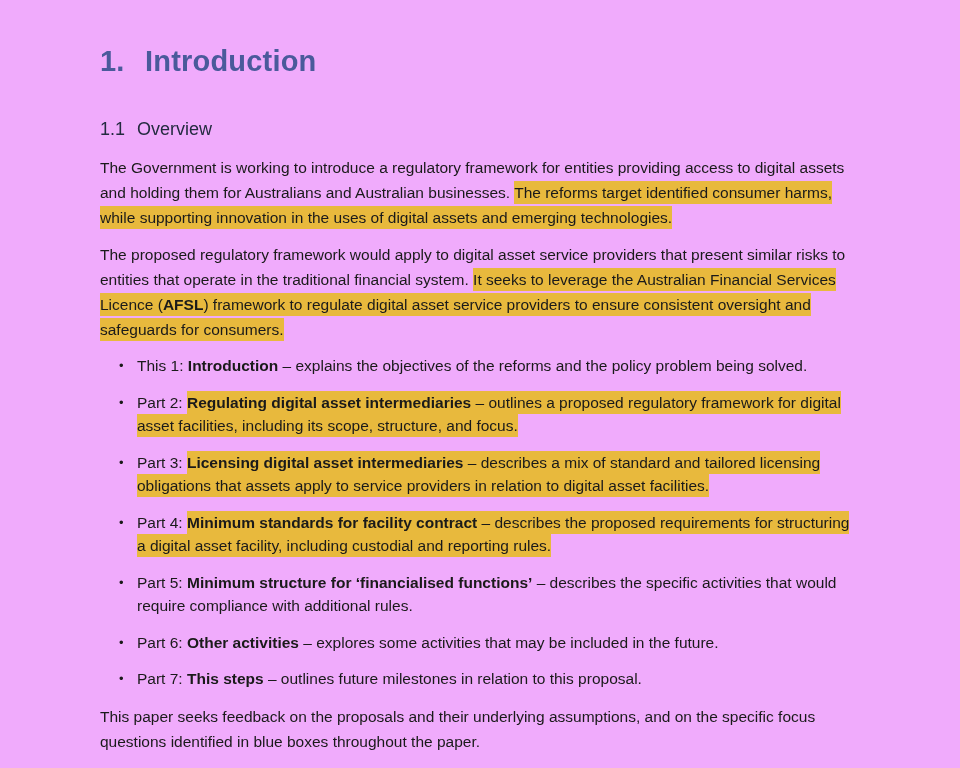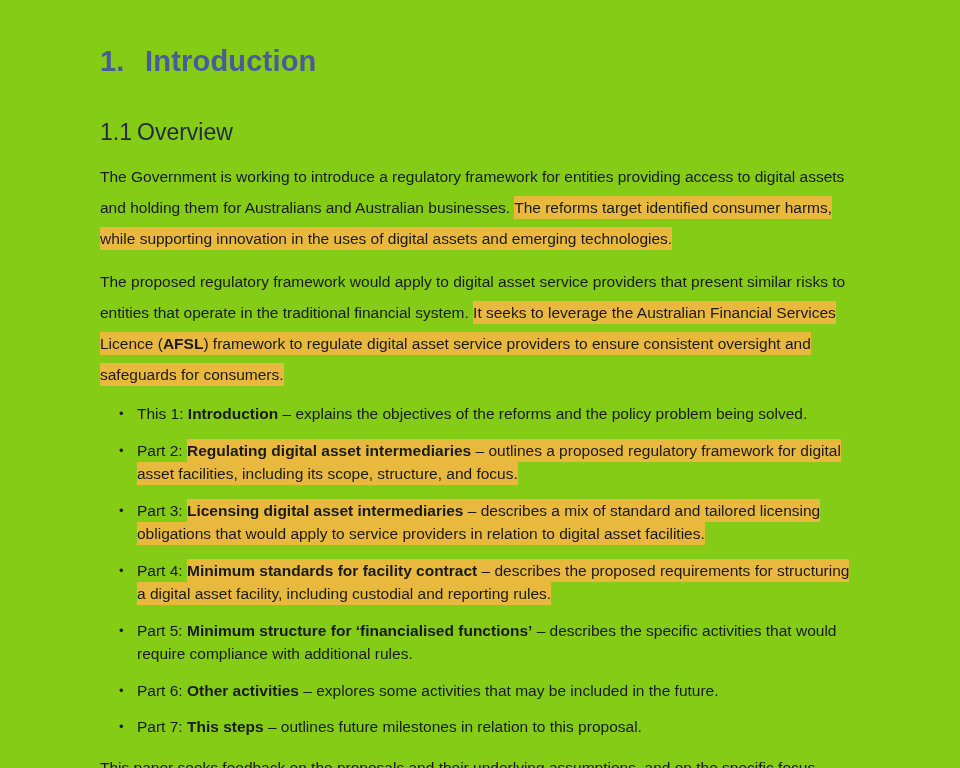--- a/index.html
+++ b/index.html
@@ -12,42 +12,42 @@
     height: 768px;
     overflow: hidden;
     font-family: "Liberation Sans", "DejaVu Sans", sans-serif;
     color: var(--body, #1a1a1a);
   }
   .page {
     box-sizing: border-box;
     width: 960px;
     height: 768px;
     padding: 45px 103px 0 100px;
-    background: #84cc16;
+    background: #f0abfc;
   }
   h1.doc-h1 {
     margin: 0;
     font-size: 29px;
     font-weight: 700;
     color: var(--h1, #4a5a9b);
     letter-spacing: 0.2px;
   }
   h1.doc-h1 .h-num { display: inline-block; width: 45px; }
   h2.doc-h2 {
     margin: 41px 0 0 0;
-    font-size: 23px;
+    font-size: 18px;
     font-weight: 400;
     color: var(--h2, #242b40);
   }
   h2.doc-h2 .h-num { display: inline-block; width: 37px; }
   .doc-body { margin-top: 15px; }
   .para {
     margin: 0 0 12px 0;
     font-size: 15.5px;
-    line-height: 31px;
+    line-height: 25px;
   }
   .li {
     display: flex;
     margin: 0 0 13px 0;
     font-size: 15.5px;
     line-height: 23.5px;
   }
   .bullet {
     display: inline-block;
     width: 18px;
@@ -81,21 +81,21 @@
       <div class="li">
         <span class="bullet">•</span>
         <div class="li-text"><span>This 1: </span><span class="b">Introduction</span><span> – explains the objectives of the reforms and the policy problem being solved.</span></div>
       </div>
       <div class="li">
         <span class="bullet">•</span>
         <div class="li-text"><span>Part 2: </span><span class="b hl">Regulating digital asset intermediaries</span><span class="hl"> – outlines a proposed regulatory framework for digital asset facilities, including its scope, structure, and focus.</span></div>
       </div>
       <div class="li">
         <span class="bullet">•</span>
-        <div class="li-text"><span>Part 3: </span><span class="b hl">Licensing digital asset intermediaries</span><span class="hl"> – describes a mix of standard and tailored licensing obligations that would apply to service providers in relation to digital asset facilities.</span></div>
+        <div class="li-text"><span>Part 3: </span><span class="b hl">Licensing digital asset intermediaries</span><span class="hl"> – describes a mix of standard and tailored licensing obligations that assets apply to service providers in relation to digital asset facilities.</span></div>
       </div>
       <div class="li">
         <span class="bullet">•</span>
         <div class="li-text"><span>Part 4: </span><span class="b hl">Minimum standards for facility contract</span><span class="hl"> – describes the proposed requirements for structuring a digital asset facility, including custodial and reporting rules.</span></div>
       </div>
       <div class="li">
         <span class="bullet">•</span>
         <div class="li-text"><span>Part 5: </span><span class="b">Minimum structure for ‘financialised functions’</span><span> – describes the specific activities that would require compliance with additional rules.</span></div>
       </div>
       <div class="li">

